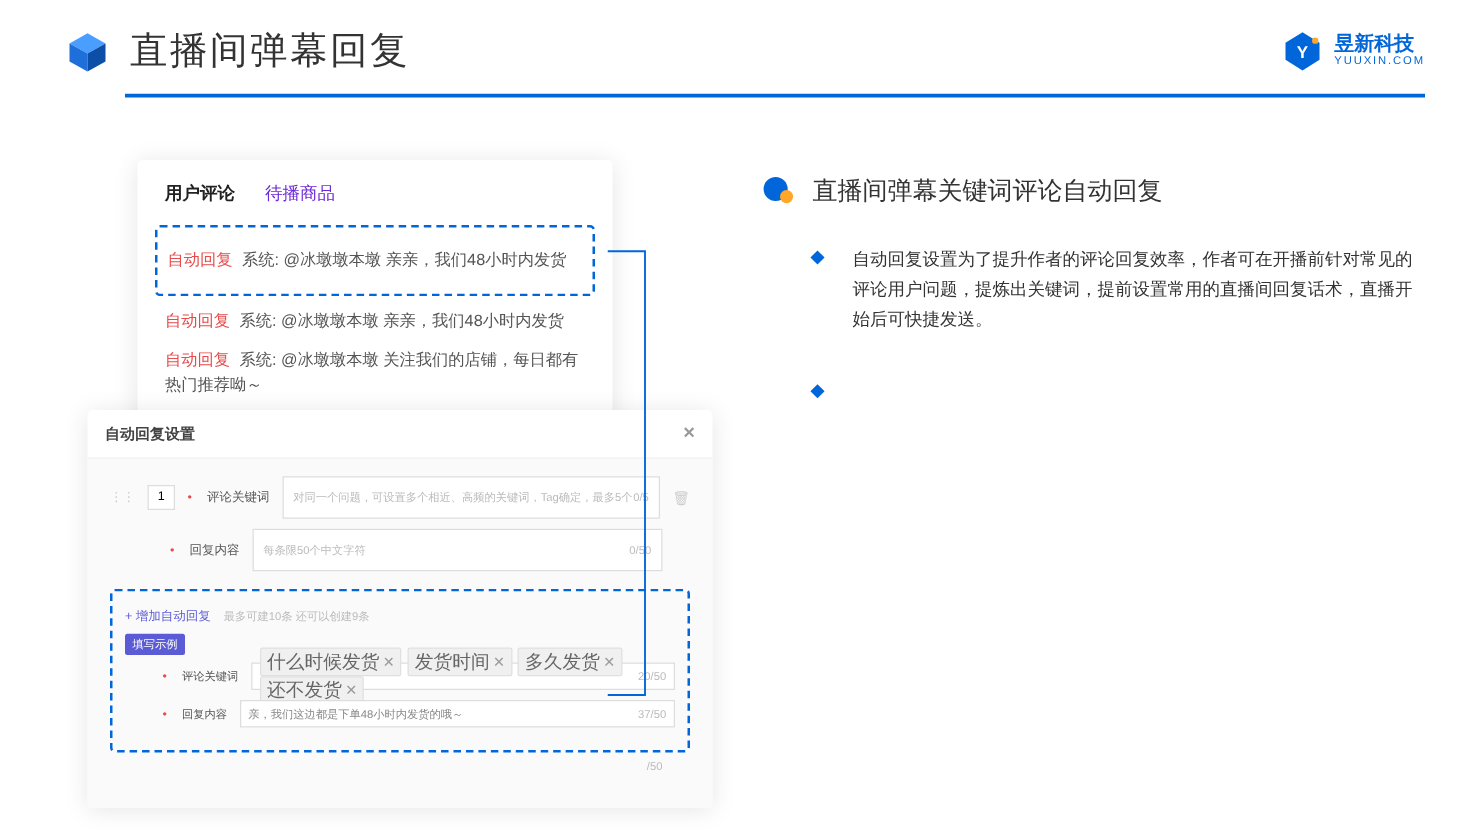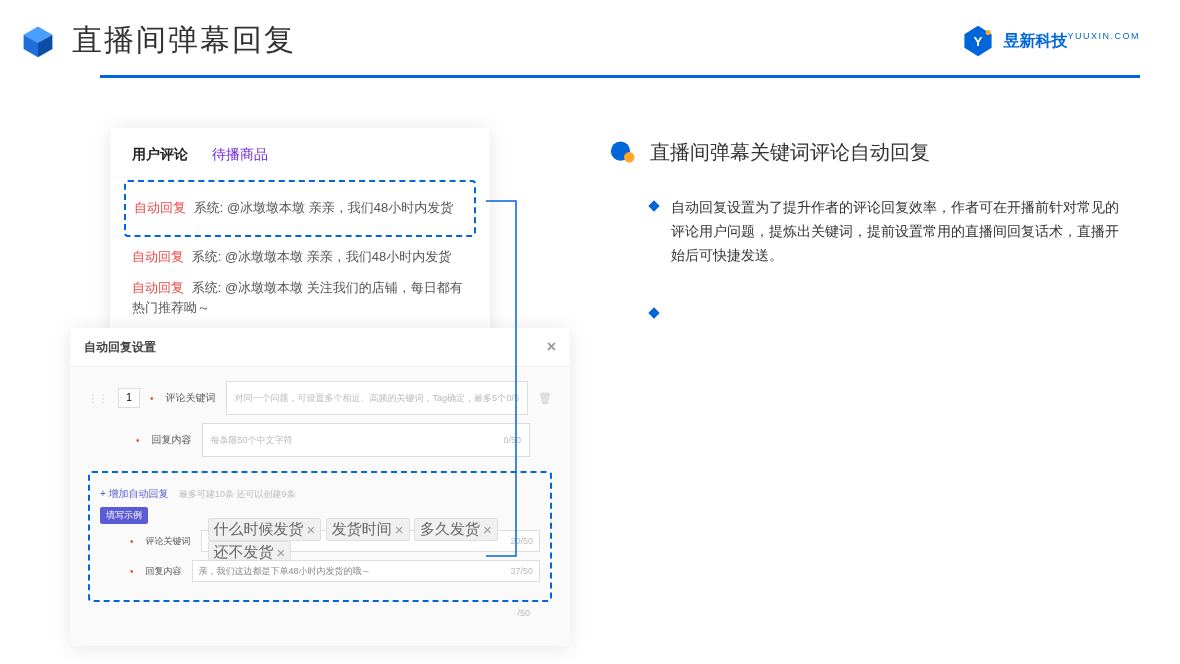--- a/index.html
+++ b/index.html
@@ -11,21 +11,21 @@
   position: relative;
   overflow: hidden;
   background: white;
 }
 
 
 .header {
   display: flex;
   justify-content: space-between;
   align-items: center;
-  padding: 20px 40px 10px 20px;
+  padding: 20px 40px 10px 52px;
 }
 .header-left {
   display: flex;
   align-items: center;
   gap: 16px;
 }
 .cube-icon {
   width: 36px;
   height: 36px;
 }
@@ -39,21 +39,21 @@
   display: flex;
   align-items: center;
   gap: 8px;
 }
 .brand-icon {
   width: 34px;
   height: 34px;
 }
 .brand-text {
   display: flex;
-  flex-direction: row;
+  flex-direction: column;
   line-height: 1.1;
 }
 .brand-name {
   font-size: 16px;
   font-weight: bold;
   color: #0066d9;
 }
 .brand-url {
   font-size: 9px;
   color: #0066d9;
@@ -235,21 +235,21 @@
   width: 28px;
   height: 28px;
 }
 .section-title {
   font-size: 20px;
   color: #333;
   font-weight: 400;
 }
 .bullet-item {
   display: flex;
-  gap: 13px;
+  gap: 24px;
   margin-bottom: 36px;
   padding-left: 40px;
 }
 .diamond {
   width: 8px;
   height: 8px;
   background: #0066d9;
   transform: rotate(45deg);
   flex-shrink: 0;
   margin-top: 6px;

